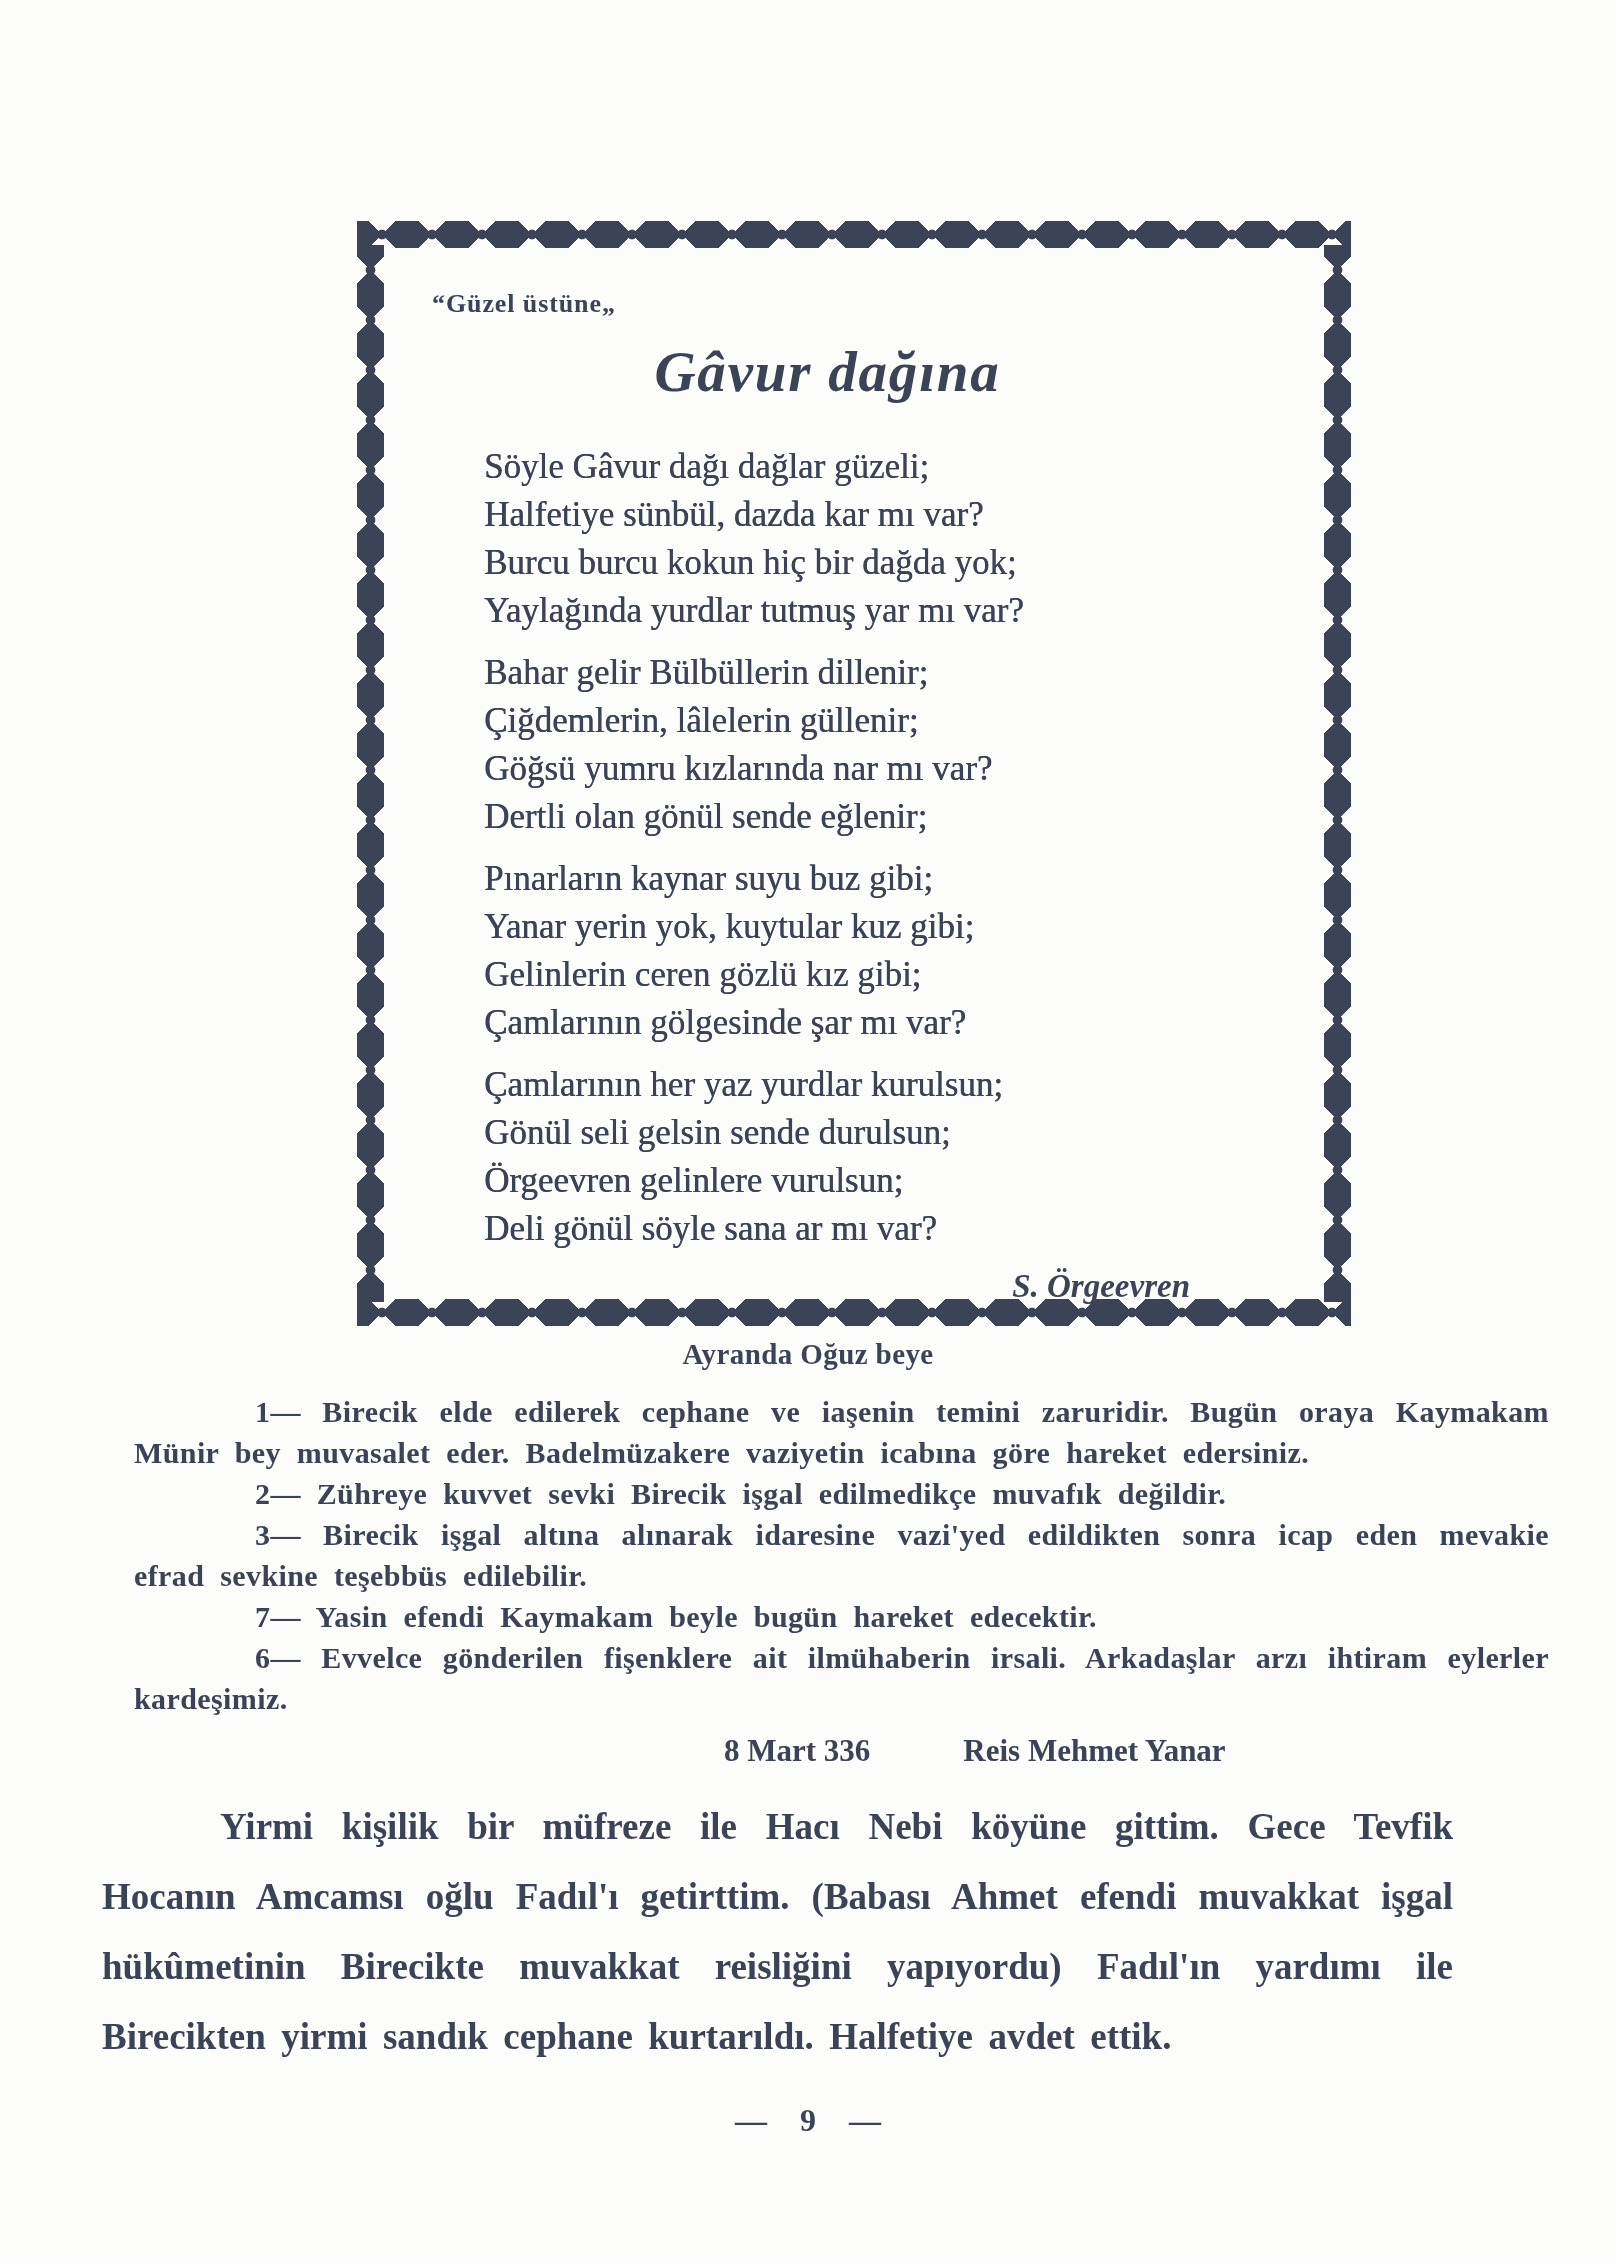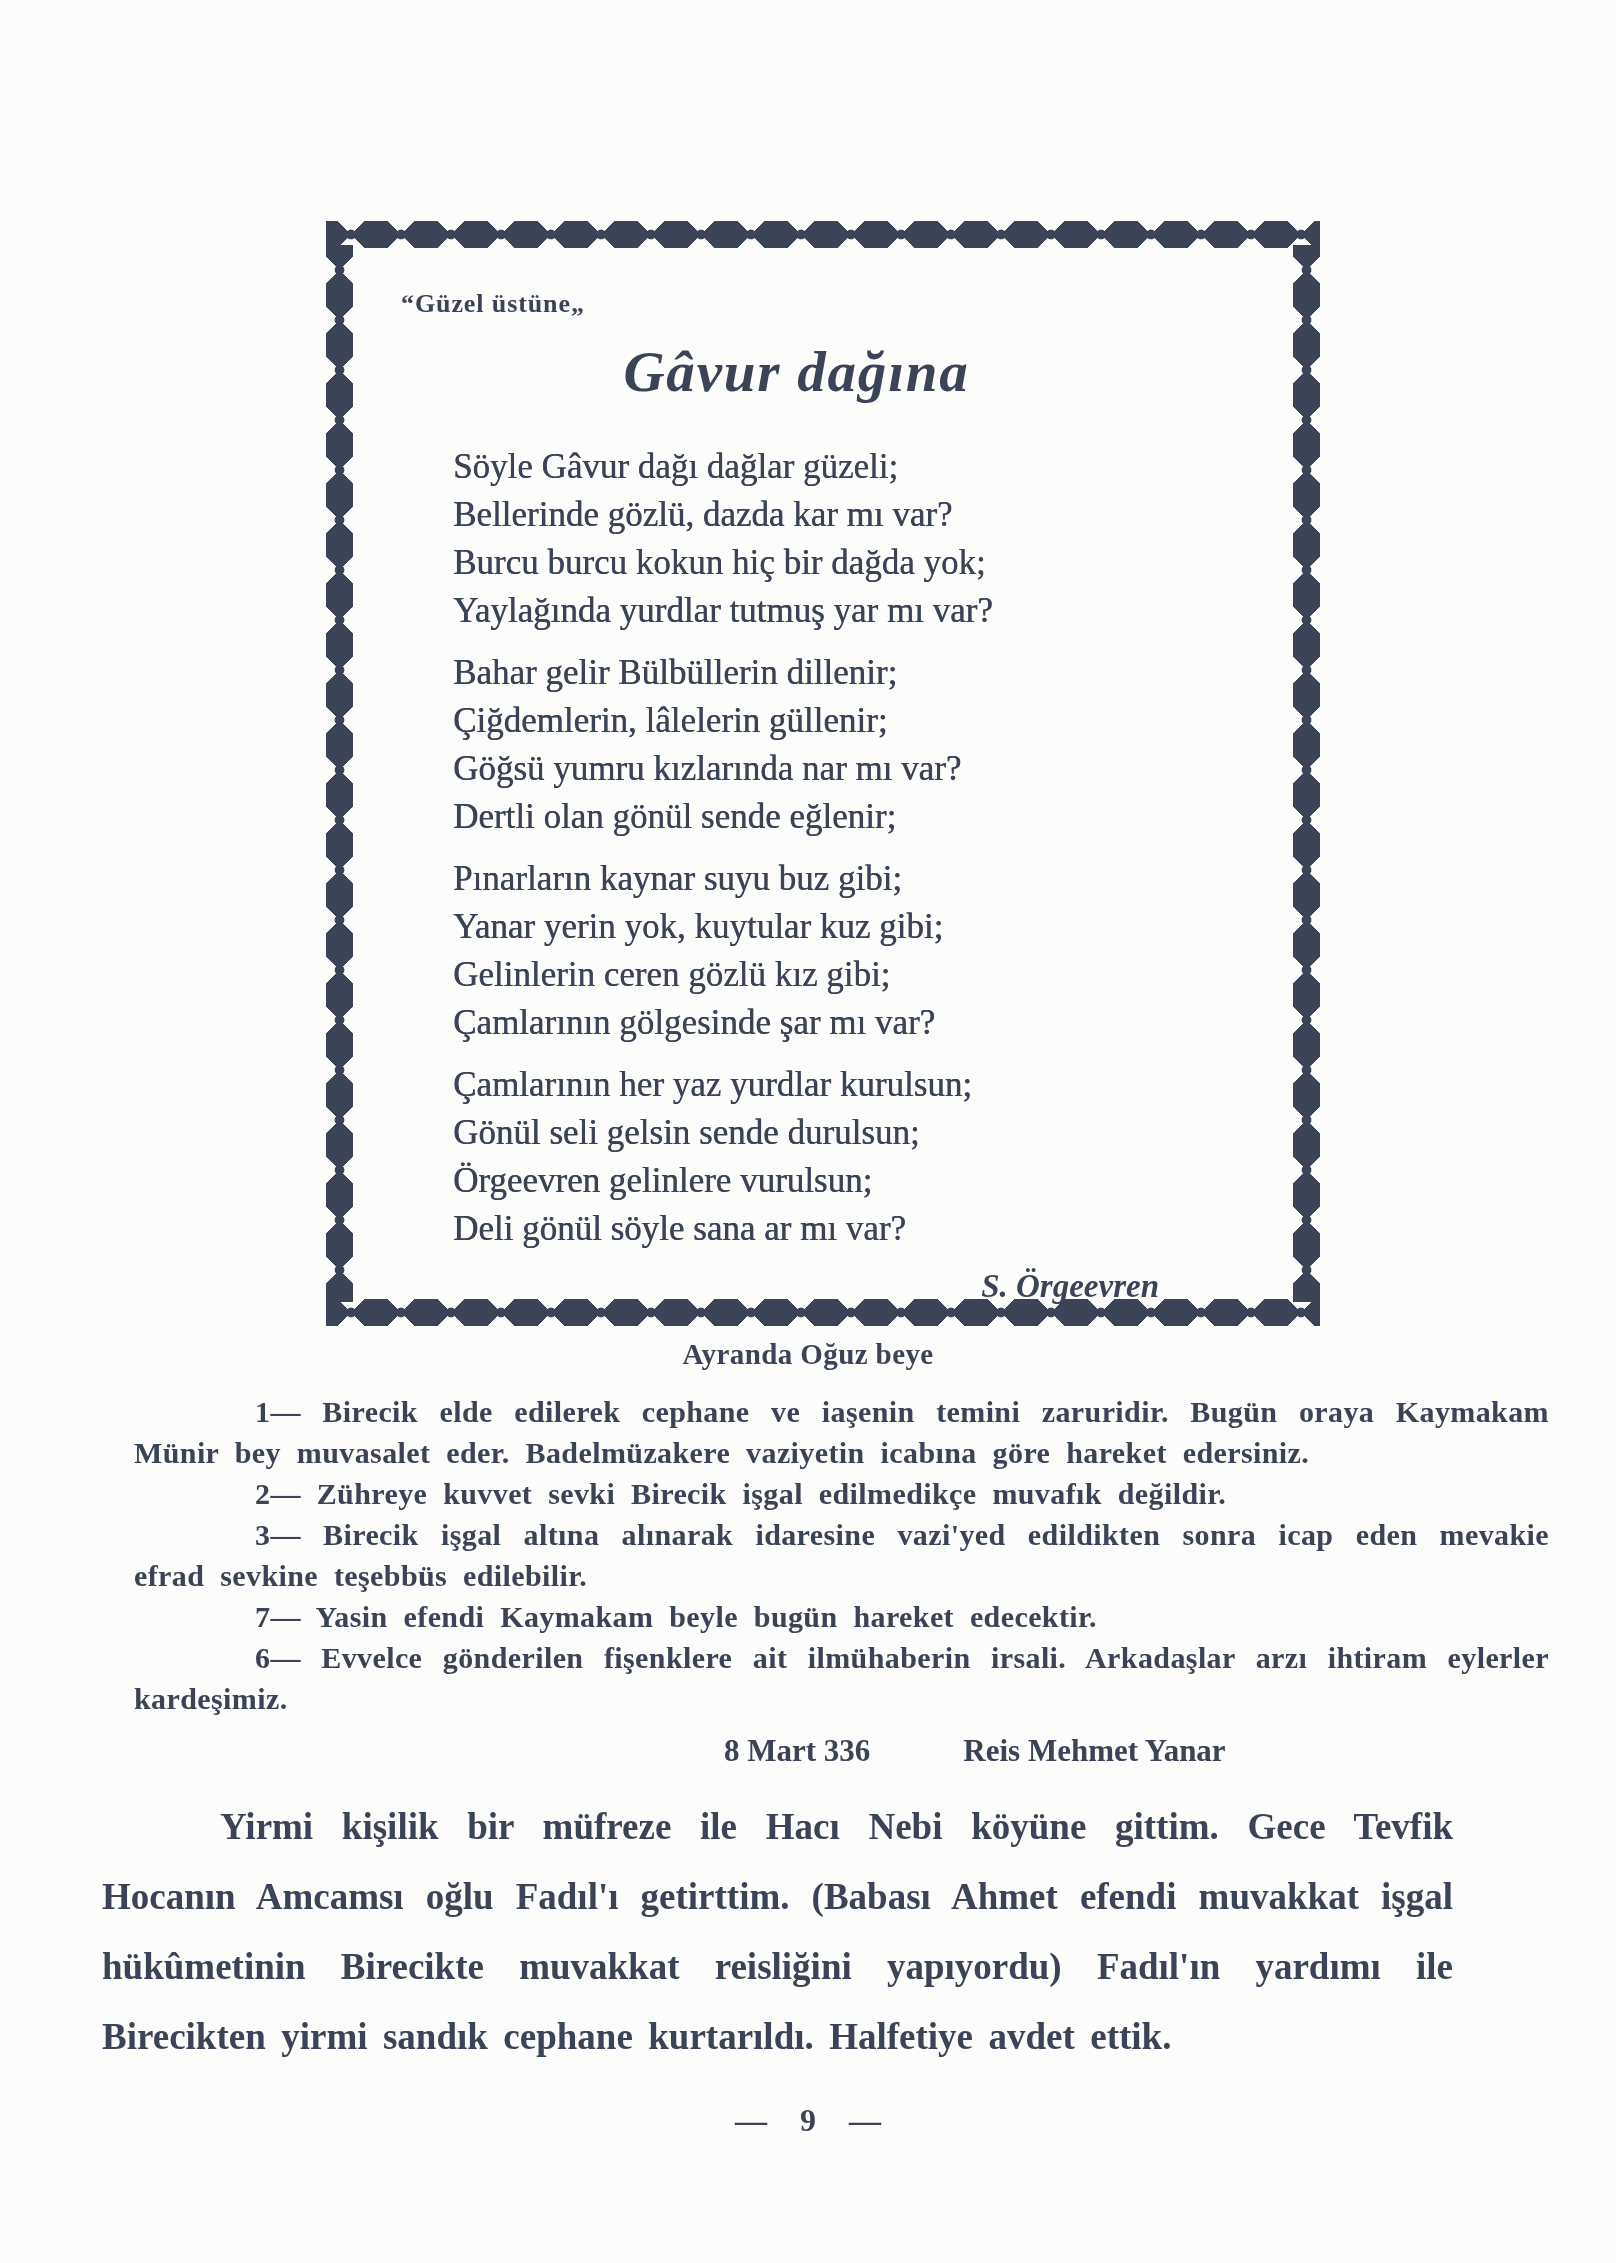--- a/index.html
+++ b/index.html
@@ -11,21 +11,21 @@
   .page{
     position:relative;
     width:1616px;height:2263px;
     margin:0 auto;
     background:var(--paper);
     color:var(--ink);
     font-family:"Liberation Serif","DejaVu Serif",serif;
     overflow:hidden;
   }
   
-  .frame{position:absolute;left:326px;top:221px;width:994px;height:1105px;}
+  .frame{position:absolute;left:357px;top:221px;width:994px;height:1105px;}
   .b-h,.b-v{position:absolute;background-repeat:repeat-x;}
   .b-h{
     left:0;right:0;height:27px;
     background-image:
       radial-gradient(circle 5.3px at 50% 50%, var(--ink) 4.5px, transparent 5.3px),
       conic-gradient(from 45deg at 50% 50%, var(--ink) 0 90deg, transparent 90deg 180deg, var(--ink) 180deg 270deg, transparent 270deg 360deg);
     background-size:50px 27px,50px 27px;
     background-repeat:repeat-x,repeat-x;
   }
   .b-top{top:0;} .b-bottom{bottom:0;}
@@ -95,21 +95,21 @@
     <div class="b-v b-left"></div>
     <div class="b-v b-right"></div>
 
     <div class="frame-content">
       <div class="epigraph">“Güzel üstüne„</div>
       <div class="poem-title">Gâvur dağına</div>
 
       <div class="stanzas">
         <div class="stanza">
           <p>Söyle Gâvur dağı dağlar güzeli;</p>
-          <p>Bellerinde gözlü, dazda kar mı var?</p>
+          <p>Halfetiye sünbül, dazda kar mı var?</p>
           <p>Burcu burcu kokun hiç bir dağda yok;</p>
           <p>Yaylağında yurdlar tutmuş yar mı var?</p>
         </div>
         <div class="stanza">
           <p>Bahar gelir Bülbüllerin dillenir;</p>
           <p>Çiğdemlerin, lâlelerin güllenir;</p>
           <p>Göğsü yumru kızlarında nar mı var?</p>
           <p>Dertli olan gönül sende eğlenir;</p>
         </div>
         <div class="stanza">

